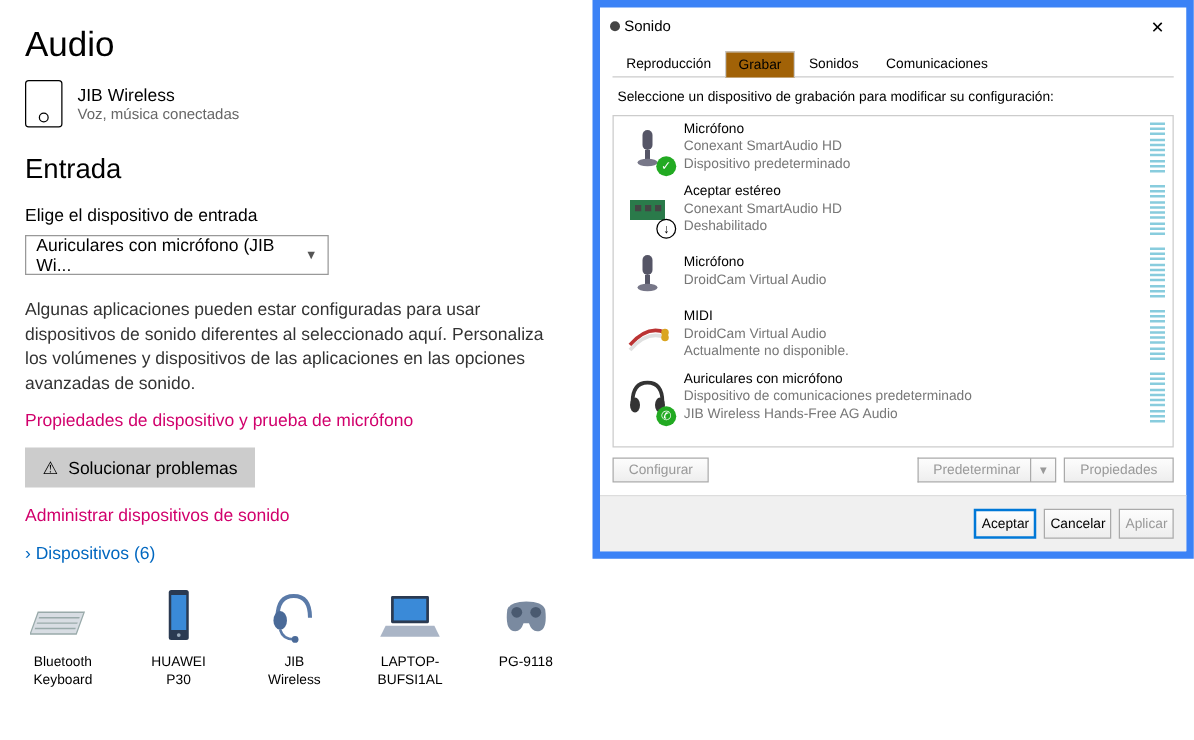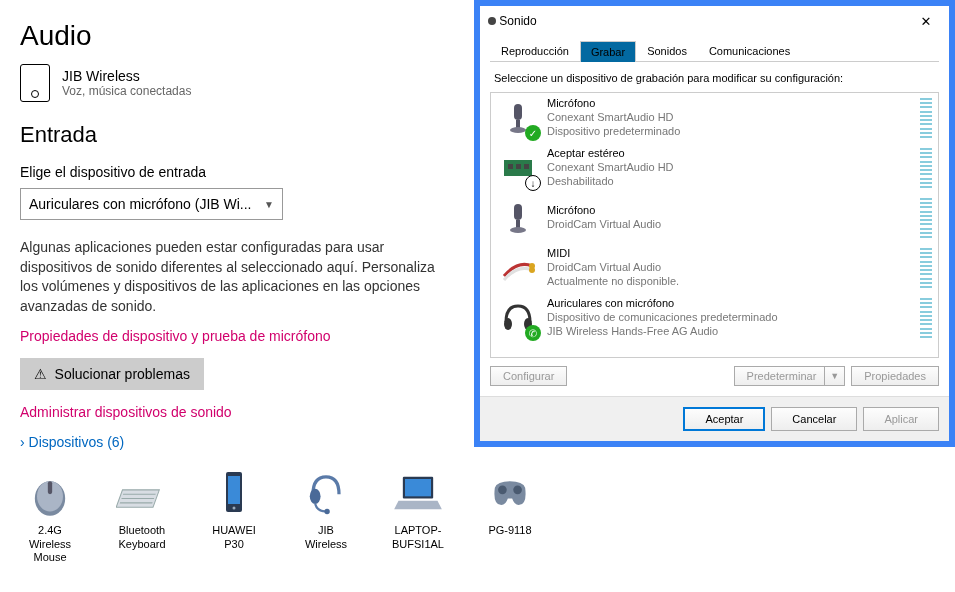--- a/index.html
+++ b/index.html
@@ -8,61 +8,61 @@
 
 .settings { position: absolute; left: 0; top: 0; width: 475px; padding: 20px 24px 0 20px; }
 .settings h1 { font-size: 28px; font-weight: 400; margin-bottom: 12px; }
 .dev-row { display: flex; align-items: center; gap: 12px; margin-bottom: 20px; }
 .dev-icon { width: 30px; height: 38px; border: 1.5px solid #000; border-radius: 3px; position: relative; }
 .dev-icon::after { content: ""; position: absolute; bottom: 3px; left: 50%; transform: translateX(-50%); width: 6px; height: 6px; border: 1.5px solid #000; border-radius: 50%; }
 .dev-text .name { font-size: 14px; }
 .dev-text .status { font-size: 12px; color: #666; }
 .sec-h2 { font-size: 22px; font-weight: 400; margin: 6px 0 16px; }
 .field-label { font-size: 14px; margin-bottom: 8px; }
-.select { width: 263px; height: 32px; border: 1px solid #999; background: #fff; display: flex; align-items: center; justify-content: space-between; padding: 0 8px; font-size: 14px; cursor: pointer; }
+.select { width: 243px; height: 32px; border: 1px solid #999; background: #fff; display: flex; align-items: center; justify-content: space-between; padding: 0 8px; font-size: 14px; cursor: pointer; }
 .select .chev { font-size: 10px; color: #555; }
 .para { font-size: 14px; color: #333; margin: 18px 0 12px; line-height: 1.4; }
 .link { color: #0067c0; font-size: 14px; cursor: pointer; }
 .link-acc { color: #d1006c; font-size: 14px; cursor: pointer; display: block; margin-bottom: 14px; }
 .btn-grey { display: inline-flex; align-items: center; gap: 8px; background: #ccc; border: none; padding: 8px 14px; font-size: 14px; cursor: pointer; margin-bottom: 14px; }
 .dev-hdr { color: #0067c0; font-size: 14px; margin-top: 8px; }
 .dev-hdr::before { content: "› "; }
 .devices { display: flex; gap: 32px; margin-top: 16px; }
 .dv { display: flex; flex-direction: column; align-items: center; width: 92px; text-align: center; cursor: pointer; }
 .dv .ic { width: 60px; height: 52px; margin-bottom: 6px; display: flex; align-items: center; justify-content: center; }
 .dv span { font-size: 11px; line-height: 1.2; }
 
 
 .dialog { position: absolute; left: 474px; top: 0; width: 481px; border: 6px solid #3b82f6; background: #fff; }
 .dlg-title { height: 30px; display: flex; align-items: center; padding: 0 8px; position: relative; font-size: 12px; }
 .dlg-title .close { position: absolute; right: 0; top: 0; width: 46px; height: 30px; display: flex; align-items: center; justify-content: center; font-size: 13px; cursor: pointer; }
 .dlg-body { padding: 0 10px 10px; }
 .tabs { display: flex; border-bottom: 1px solid #ccc; margin: 4px 0 0; font-size: 11px; }
 .tab { padding: 4px 10px; border: 1px solid transparent; border-bottom: none; cursor: pointer; }
-.tab.active { border-color: #ccc; background: #0369a1; position: relative; top: 1px; }
+.tab.active { border-color: #ccc; background: #a16207; position: relative; top: 1px; }
 .inst { font-size: 11px; margin: 10px 4px 8px; }
 .list { border: 1px solid #ccc; height: 266px; overflow-y: scroll; background: #fff; }
 .row { display: flex; align-items: center; padding: 4px 6px; gap: 8px; cursor: pointer; }
 .row .ric { width: 42px; height: 42px; position: relative; display: flex; align-items: center; justify-content: center; }
 .row .badge { position: absolute; right: -2px; bottom: -2px; width: 16px; height: 16px; border-radius: 50%; background: #2a2; display: flex; align-items: center; justify-content: center; color: #fff; font-size: 10px; }
 .row .badge.dark { background: #fff; color: #000; border: 1px solid #000; }
 .row .meta { flex: 1; font-size: 11px; line-height: 1.25; }
 .row .meta .t { color: #000; }
 .row .meta .d { color: #777; }
 .row .meter { width: 12px; height: 40px; display: flex; flex-direction: column; justify-content: space-between; }
 .row .meter div { height: 2px; background: #8cd; }
 .btnrow { display: flex; justify-content: space-between; margin-top: 8px; }
 .btnrow .r { display: flex; gap: 6px; }
 .wbtn { font-size: 11px; border: 1px solid #aaa; background: linear-gradient(#fdfdfd,#eee); padding: 3px 12px; cursor: pointer; }
 .wbtn:disabled { color: #999; }
 .split { display: inline-flex; padding-left: 34px; }
 .split .wbtn:first-child { border-right: none; padding-right: 8px; }
 .split .wbtn:last-child { padding: 3px 5px; font-size: 9px; }
 .footer { border-top: 1px solid #ddd; padding: 10px; display: flex; justify-content: flex-end; gap: 6px; background: #f0f0f0; }
-.footer .wbtn { padding: 4px 20px; }
+.footer .wbtn { padding: 4px 4px; }
 .footer .primary { border: 2px solid #0078d7; }
 
 .spk-ic { width:8px; height:8px; border-radius:50%; background:#444; }
 </style>
 </head>
 <body>
 
 <div class="settings">
   <h1>Audio</h1>
   <div class="dev-row">
@@ -83,30 +83,20 @@
   <button class="btn-grey">
     <span>⚠</span>
     <span>Solucionar problemas</span>
   </button>
   <a class="link-acc">Administrar dispositivos de sonido</a>
   <div class="dev-hdr link">Dispositivos (6)</div>
   <div class="devices" id="devlist">
       <div class="dv">
         <div class="ic">
           <svg viewBox="0 0 48 48" width="52" height="52">
-            <ellipse cx="24" cy="30" rx="14" ry="16" fill="#7a8aa0"></ellipse>
-            <ellipse cx="24" cy="28" rx="12" ry="14" fill="#aab5c6"></ellipse>
-            <rect x="22" y="14" width="4" height="12" rx="2" fill="#556"></rect>
-          </svg>
-        </div>
-        <span>2.4G Wireless Mouse</span>
-      </div>
-      <div class="dv">
-        <div class="ic">
-          <svg viewBox="0 0 48 48" width="52" height="52">
             <g transform="skewX(-20)">
               <rect x="14" y="22" width="34" height="16" fill="#d8dde3" stroke="#9aa"></rect>
               <line x1="16" y1="26" x2="46" y2="26" stroke="#9aa"></line>
               <line x1="16" y1="30" x2="46" y2="30" stroke="#9aa"></line>
               <line x1="16" y1="34" x2="46" y2="34" stroke="#9aa"></line>
             </g>
           </svg>
         </div>
         <span>Bluetooth Keyboard</span>
       </div>

